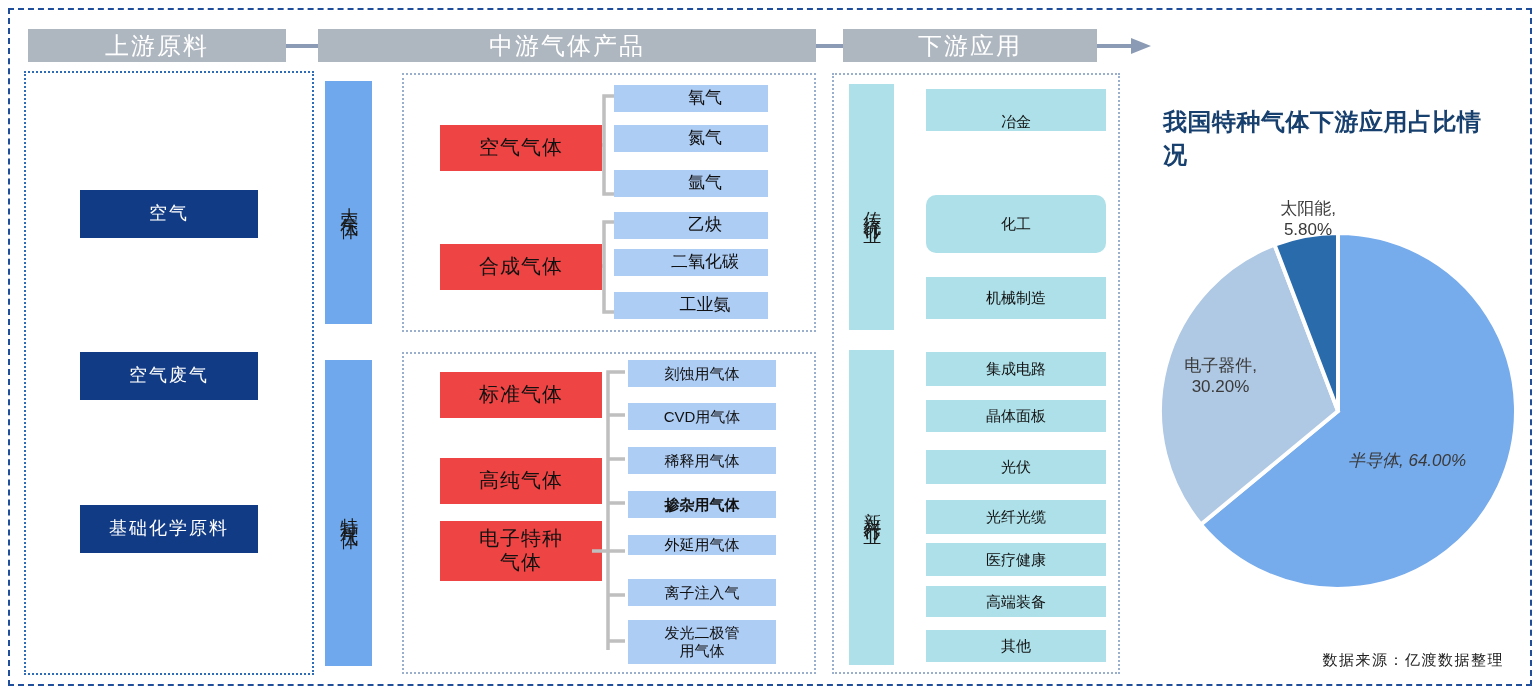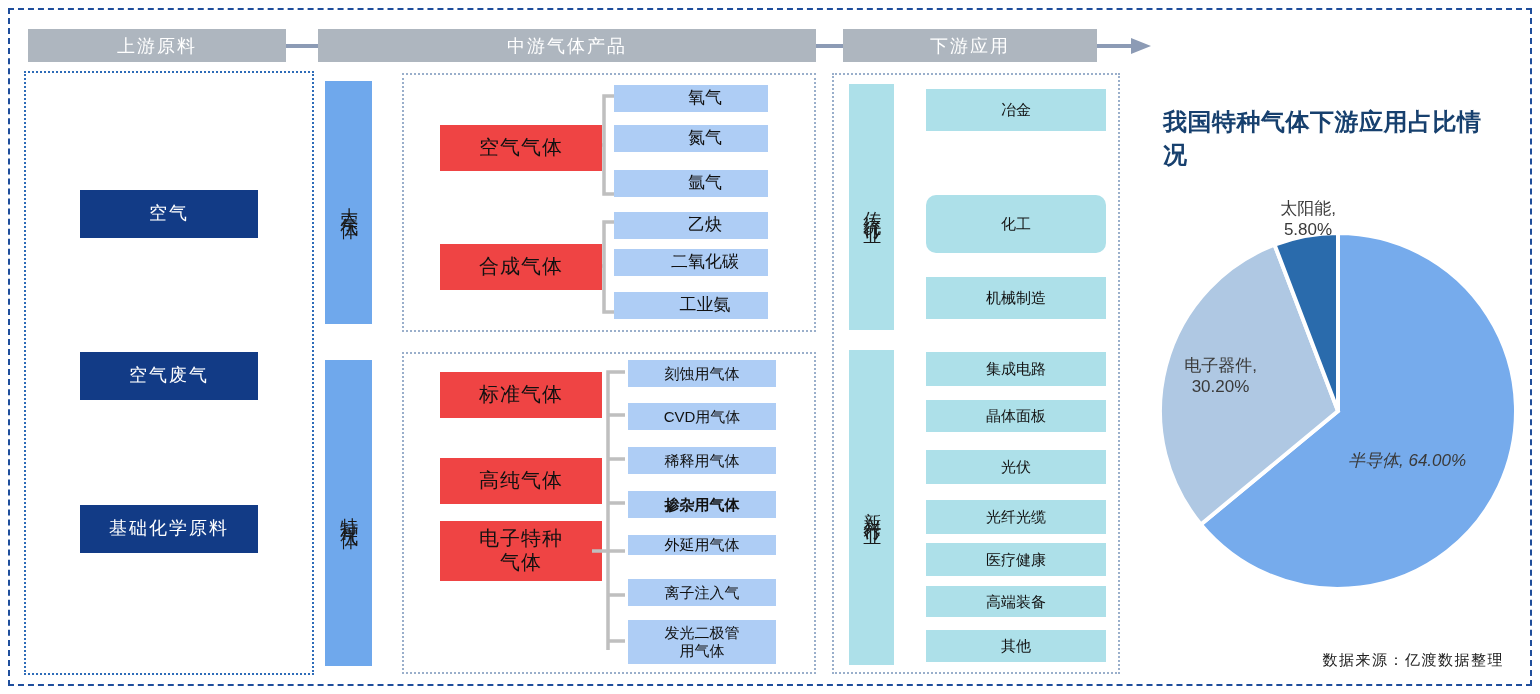--- a/index.html
+++ b/index.html
@@ -18,21 +18,21 @@
     width: 1524px; height: 678px;
     border: 2.5px dashed #1F4E9C;
   }
 
   
   .hdr {
     position: absolute;
     background: #AEB6BF;
     color: #ffffff;
     display: flex; align-items: center; justify-content: center;
-    font-size: 18px;
+    font-size: 24px;
     letter-spacing: 2px;
     height: 33px;
   }
   .hdr-up   { left: 28px;  top: 29px; width: 258px; }
   .hdr-mid  { left: 318px; top: 29px; width: 498px; }
   .hdr-down { left: 843px; top: 29px; width: 254px; }
 
   .hdr-conn {
     position: absolute;
     height: 4px; background: #8C9BB5;
@@ -268,21 +268,21 @@
   <div class="node node-mid-leaf" style="left:628px; top:620px; width:148px; height:44px; white-space:pre-line;">
     <span>发光二极管
 用气体</span>
   </div>
 
   <div class="dotted-box box-downstream"></div>
 
   <div class="node strip-down" style="left:849px; top:84px; width:45px; height:246px;">
     <span>传统行业</span>
   </div>
-  <div class="node node-down" style="left:926px; top:89px; width:180px; height:42px;">
+  <div class="node node-down" style="left:926px; top:89px; width:180px; height:42px;align-items:flex-end;">
     <span>冶金</span>
   </div>
   <div class="node node-down" style="left:926px; top:195px; width:180px; height:58px;border-radius:10px;">
     <span>化工</span>
   </div>
   <div class="node node-down" style="left:926px; top:277px; width:180px; height:42px;">
     <span>机械制造</span>
   </div>
 
   <div class="node strip-down" style="left:849px; top:350px; width:45px; height:315px;">

